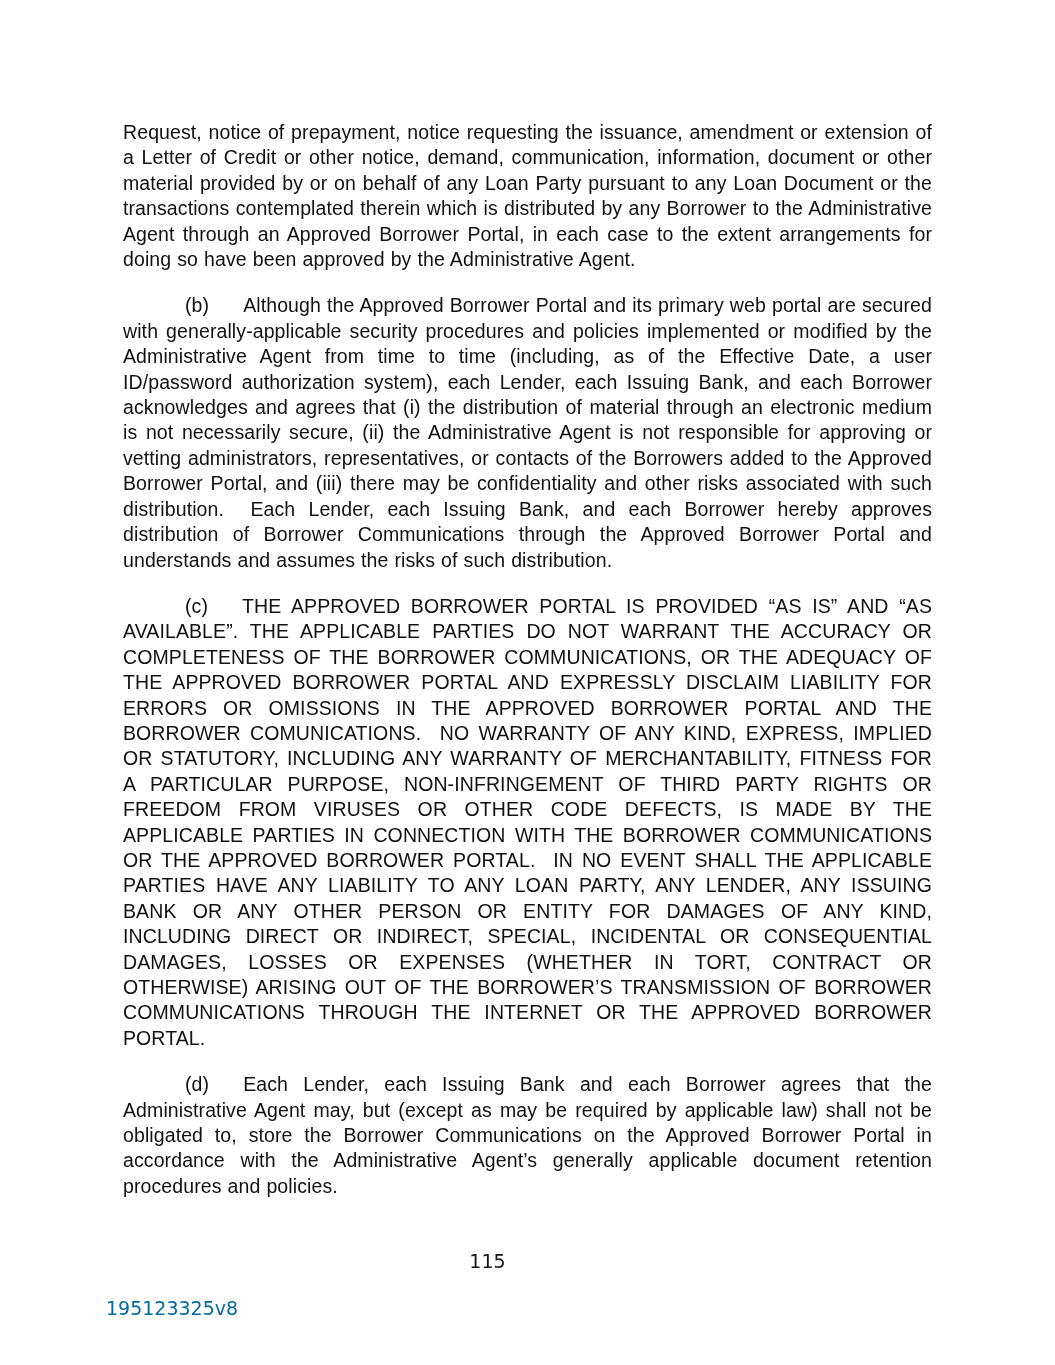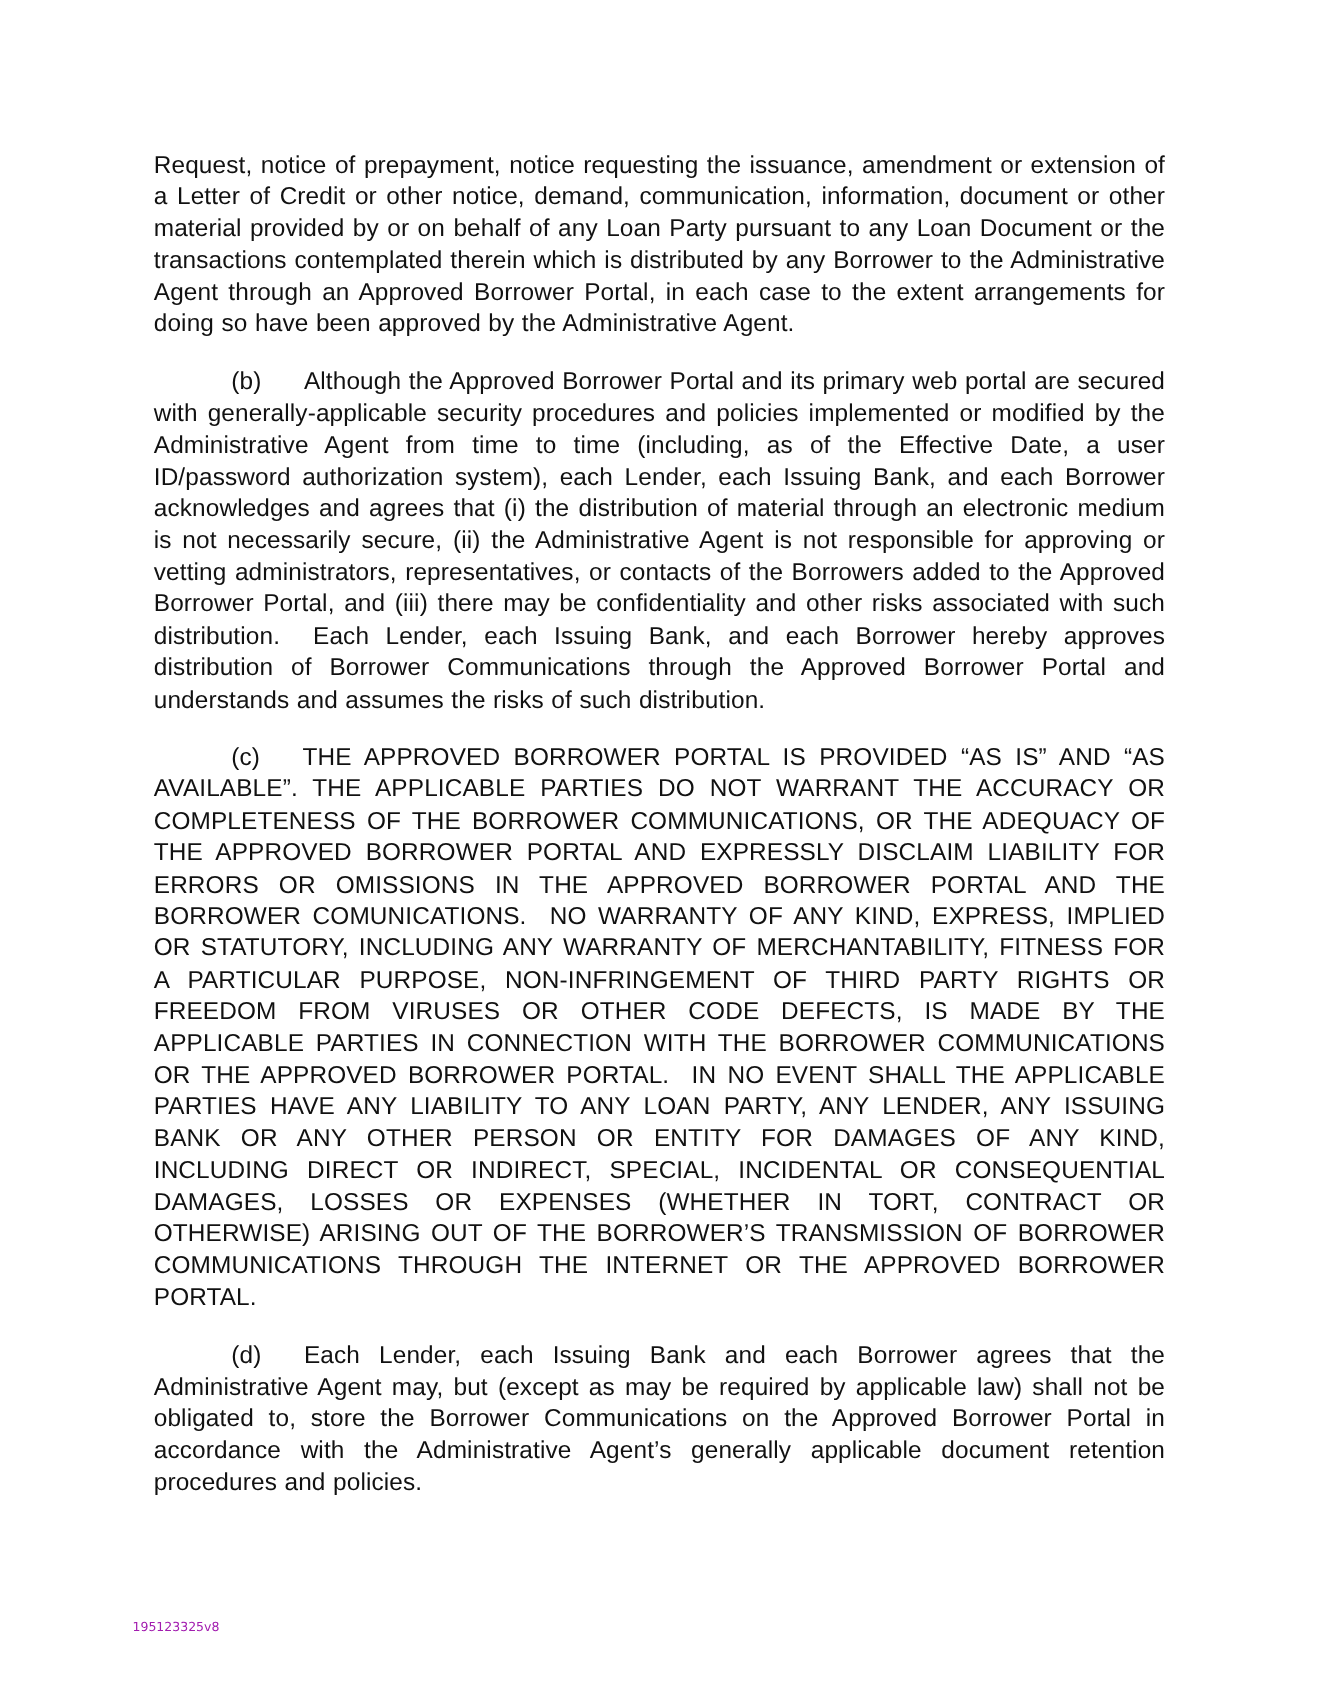--- a/index.html
+++ b/index.html
@@ -45,36 +45,37 @@
     text-align: center;
     font-family: "DejaVu Sans", sans-serif;
     font-size: 19px;
     color: #161616;
   }
   .footer-doc-id {
     position: absolute;
     top: 1297px;
     left: 106px;
     font-family: "DejaVu Sans", sans-serif;
-    font-size: 10px;
-    color: #a21caf;
+    font-size: 19px;
+    color: #0369a1;
   }
 </style>
 </head>
 <body>
 
 <div class="page">
   <div class="content">
 
     <p class="para"><span>Request, notice of prepayment, notice requesting the issuance, amendment or extension of a Letter of Credit or other notice, demand, communication, information, document or other material provided by or on behalf of any Loan Party pursuant to any Loan Document or the transactions contemplated therein which is distributed by any Borrower to the Administrative Agent through an Approved Borrower Portal, in each case to the extent arrangements for doing so have been approved by the Administrative Agent.</span></p>
 
     <p class="para"><span class="plabel">(b)</span><span class="ptab"></span><span>Although the Approved Borrower Portal and its primary web portal are secured with generally-applicable security procedures and policies implemented or modified by the Administrative Agent from time to time (including, as of the Effective Date, a user ID/password authorization system), each Lender, each Issuing Bank, and each Borrower acknowledges and agrees that (i) the distribution of material through an electronic medium is not necessarily secure, (ii) the Administrative Agent is not responsible for approving or vetting administrators, representatives, or contacts of the Borrowers added to the Approved Borrower Portal, and (iii) there may be confidentiality and other risks associated with such distribution.&nbsp; Each Lender, each Issuing Bank, and each Borrower hereby approves distribution of Borrower Communications through the Approved Borrower Portal and understands and assumes the risks of such distribution.</span></p>
 
     <p class="para"><span class="plabel">(c)</span><span class="ptab"></span><span>THE APPROVED BORROWER PORTAL IS PROVIDED “AS IS” AND “AS AVAILABLE”. THE APPLICABLE PARTIES DO NOT WARRANT THE ACCURACY OR COMPLETENESS OF THE BORROWER COMMUNICATIONS, OR THE ADEQUACY OF THE APPROVED BORROWER PORTAL AND EXPRESSLY DISCLAIM LIABILITY FOR ERRORS OR OMISSIONS IN THE APPROVED BORROWER PORTAL AND THE BORROWER COMUNICATIONS.&nbsp; NO WARRANTY OF ANY KIND, EXPRESS, IMPLIED OR STATUTORY, INCLUDING ANY WARRANTY OF MERCHANTABILITY, FITNESS FOR A PARTICULAR PURPOSE, NON-INFRINGEMENT OF THIRD PARTY RIGHTS OR FREEDOM FROM VIRUSES OR OTHER CODE DEFECTS, IS MADE BY THE APPLICABLE PARTIES IN CONNECTION WITH THE BORROWER COMMUNICATIONS OR THE APPROVED BORROWER PORTAL.&nbsp; IN NO EVENT SHALL THE APPLICABLE PARTIES HAVE ANY LIABILITY TO ANY LOAN PARTY, ANY LENDER, ANY ISSUING BANK OR ANY OTHER PERSON OR ENTITY FOR DAMAGES OF ANY KIND, INCLUDING DIRECT OR INDIRECT, SPECIAL, INCIDENTAL OR CONSEQUENTIAL DAMAGES, LOSSES OR EXPENSES (WHETHER IN TORT, CONTRACT OR OTHERWISE) ARISING OUT OF THE BORROWER’S TRANSMISSION OF BORROWER COMMUNICATIONS THROUGH THE INTERNET OR THE APPROVED BORROWER PORTAL.</span></p>
 
     <p class="para"><span class="plabel">(d)</span><span class="ptab"></span><span>Each Lender, each Issuing Bank and each Borrower agrees that the Administrative Agent may, but (except as may be required by applicable law) shall not be obligated to, store the Borrower Communications on the Approved Borrower Portal in accordance with the Administrative Agent’s generally applicable document retention procedures and policies.</span></p>
 
 
   </div>
 
+  <div class="footer-page-number">115</div>
 
   <div class="footer-doc-id">195123325v8</div>
 </div>
 
 </body></html>

